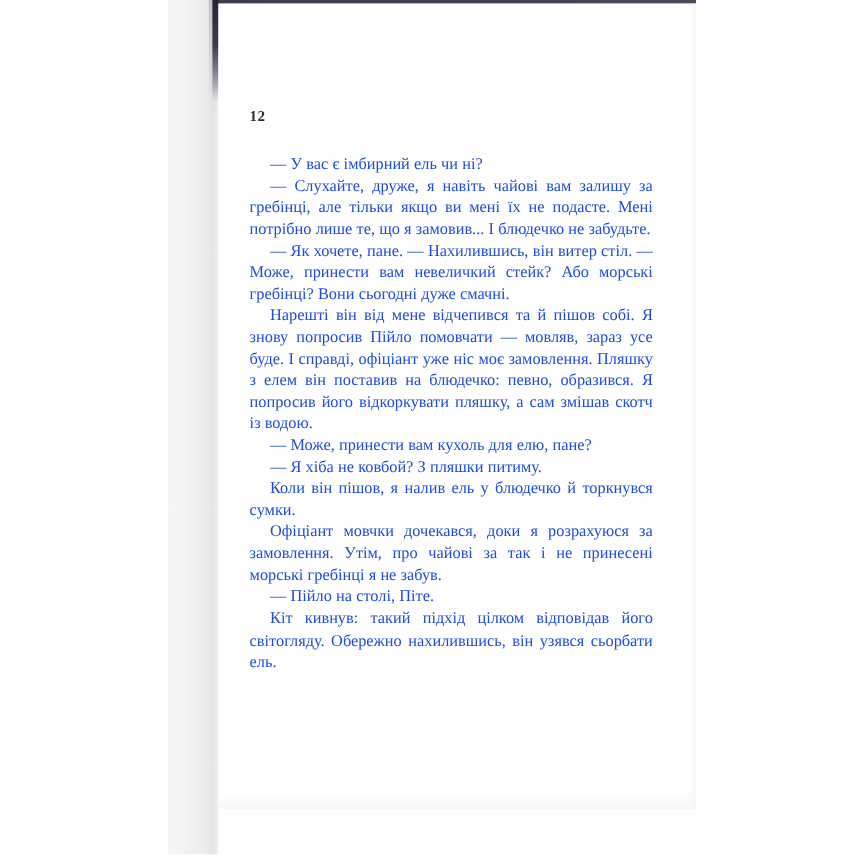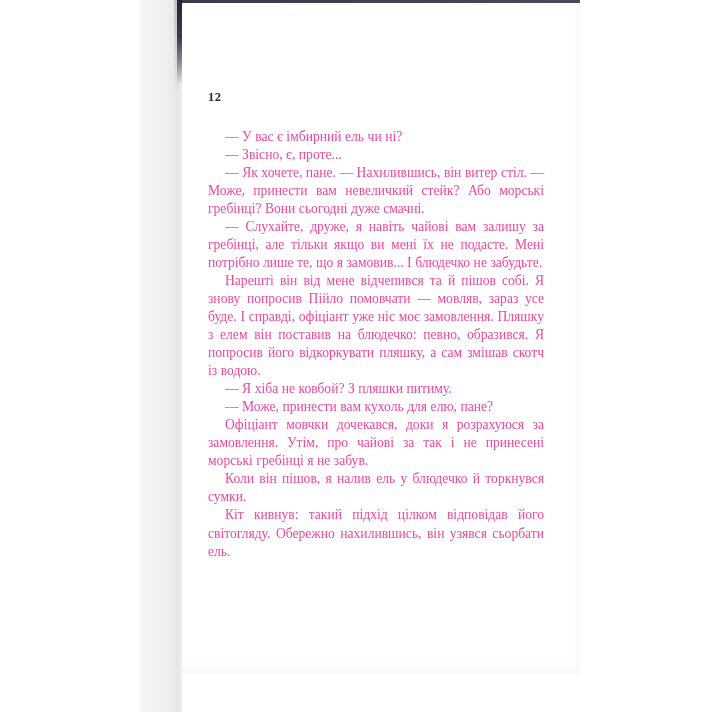--- a/index.html
+++ b/index.html
@@ -96,21 +96,21 @@
     color: #2c2c33;
     letter-spacing: 0.4px;
     line-height: 1;
     margin: 0 0 24px 0;
   }
 
   .body-text p {
     margin: 0;
     font-size: 13.6px;
     line-height: 18.05px;
-    color: #ec4899;
+    color: #1d4ed8;
     text-align: justify;
     text-indent: 17px;
     -webkit-font-smoothing: antialiased;
     word-spacing: 0.1px;
     hyphens: manual;
   }
 
   .body-text p.dialogue {
     text-indent: 17px;
   }
@@ -146,28 +146,28 @@
 
   <div class="page">
     <div class="page-right-fade"></div>
 
     <div class="page-inner">
 
       <div class="folio">12</div>
 
       <div class="body-text">
         <p class="dialogue">— У вас є імбирний ель чи ні?</p>
-        <p class="dialogue">— Звісно, є, проте...</p>
+        <p class="dialogue">— Слухайте, друже, я навіть чайові вам залишу за гребінці, але тільки якщо ви мені їх не подасте. Мені потрібно лише те, що я замовив... І блюдечко не забудьте.</p>
         <p class="dialogue">— Як хочете, пане. — Нахилившись, він витер стіл. — Може, принести вам невеличкий стейк? Або морські гребінці? Вони сьогодні дуже смачні.</p>
-        <p class="dialogue">— Слухайте, друже, я навіть чайові вам залишу за гребінці, але тільки якщо ви мені їх не подасте. Мені потрібно лише те, що я замовив... І блюдечко не забудьте.</p>
         <p class="narration">Нарешті він від мене відчепився та й пішов собі. Я знову попросив Пійло помовчати — мовляв, зараз усе буде. І справді, офіціант уже ніс моє замовлення. Пляшку з елем він поставив на блюдечко: певно, образився. Я попросив його відкоркувати пляшку, а сам змішав скотч із водою.</p>
+        <p class="dialogue">— Може, принести вам кухоль для елю, пане?</p>
         <p class="dialogue">— Я хіба не ковбой? З пляшки питиму.</p>
-        <p class="dialogue">— Може, принести вам кухоль для елю, пане?</p>
+        <p class="narration">Коли він пішов, я налив ель у блюдечко й торкнувся сумки.</p>
         <p class="narration">Офіціант мовчки дочекався, доки я розрахуюся за замовлення. Утім, про чайові за так і не принесені морські гребінці я не забув.</p>
-        <p class="narration">Коли він пішов, я налив ель у блюдечко й торкнувся сумки.</p>
+        <p class="dialogue">— Пійло на столі, Піте.</p>
         <p class="narration">Кіт кивнув: такий підхід цілком відповідав його світогляду. Обережно нахилившись, він узявся сьорбати ель.</p>
       </div>
 
     </div>
   </div>
 
   <div class="page-bottom-fade"></div>
 
 </div>
 

